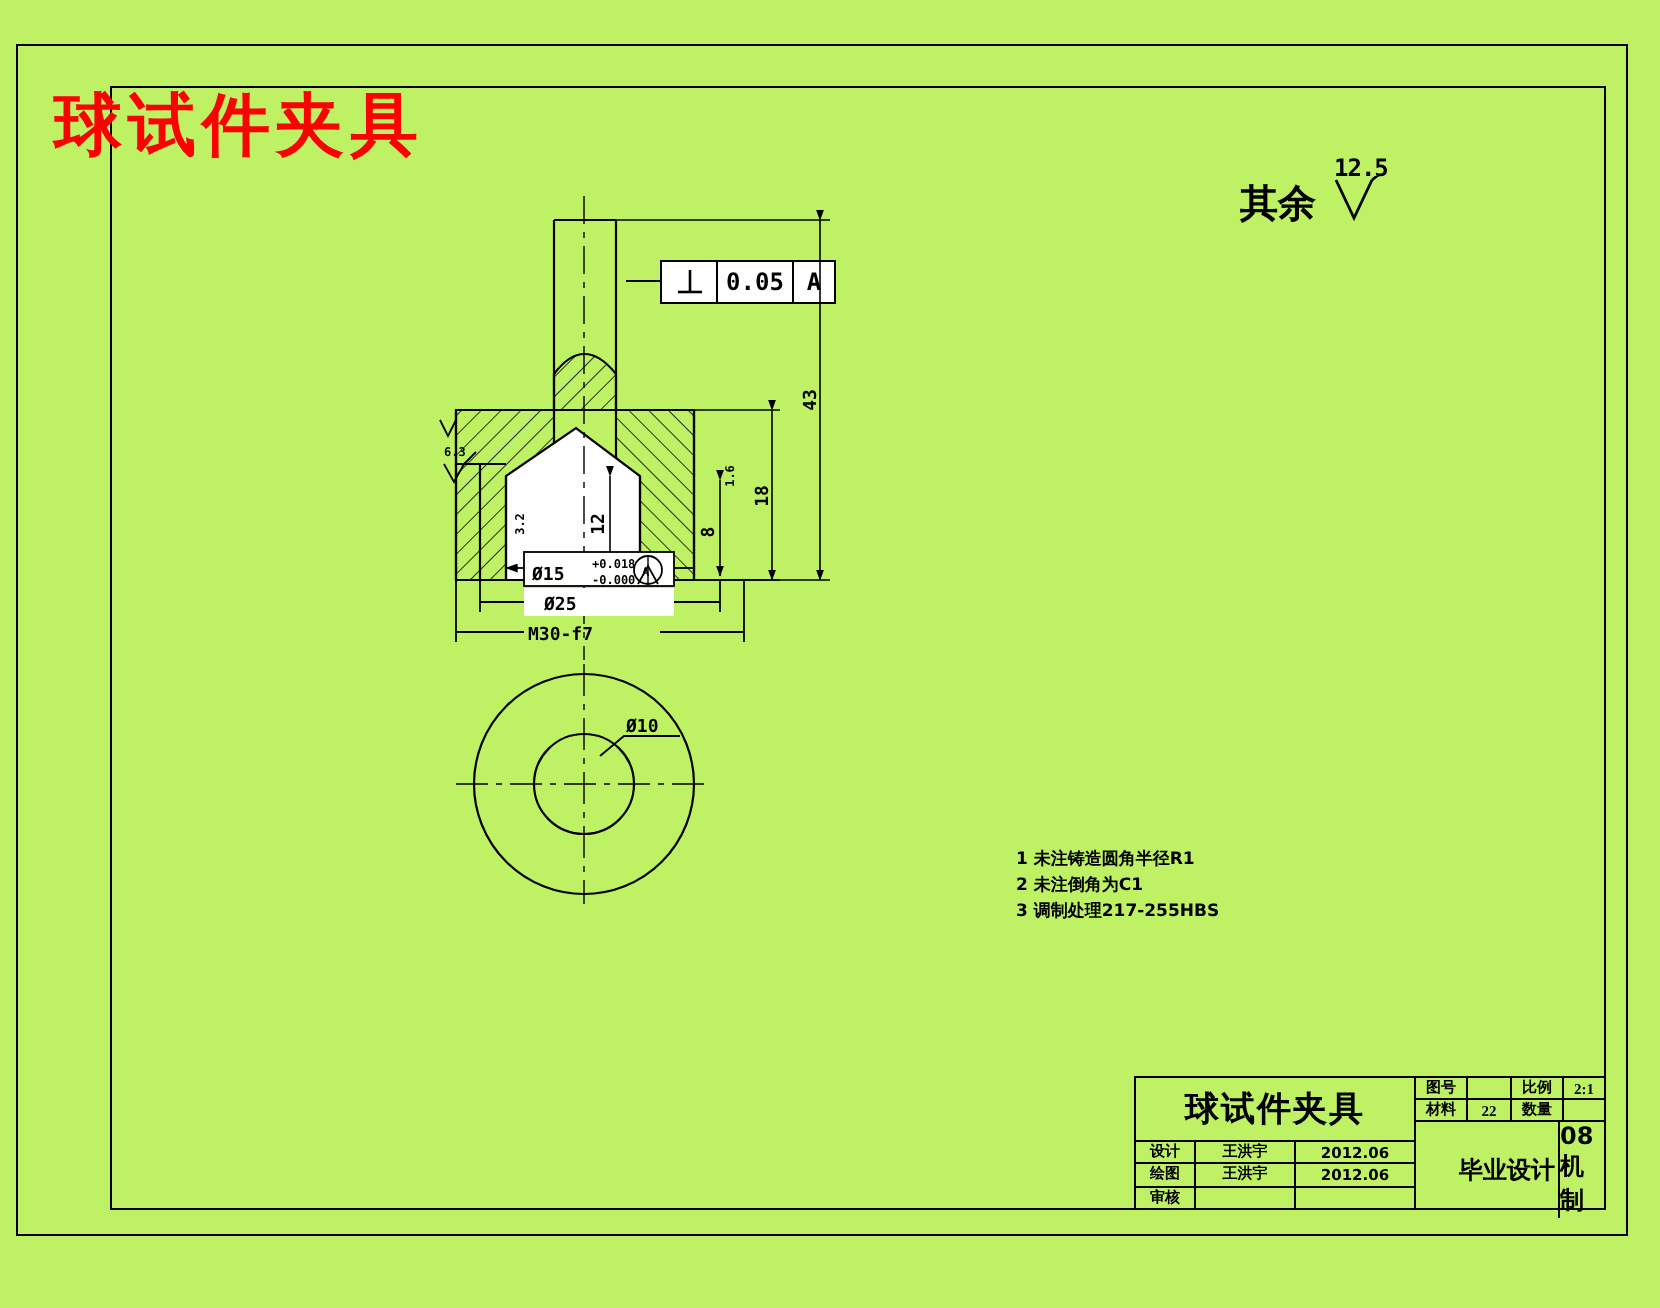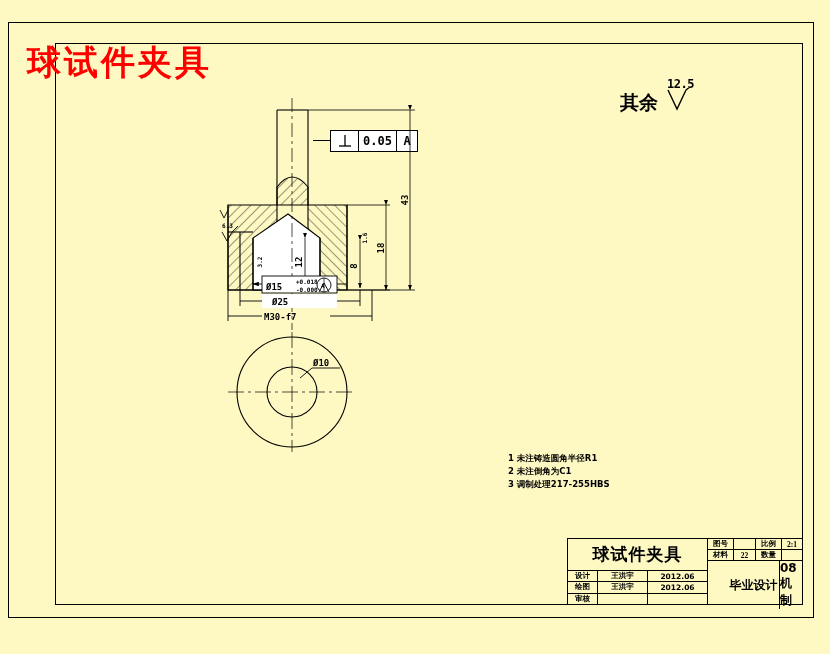--- a/index.html
+++ b/index.html
@@ -1,18 +1,18 @@
 <!DOCTYPE html>
 <html><head>
 <meta charset="utf-8">
 <style>
   html,body{margin:0;padding:0;background:#ffffff;}
   body{width:830px;height:654px;overflow:hidden;
        font-family:"Liberation Sans", sans-serif;color:#000;}
-  #sheet{position:relative;width:830px;height:654px;background:#fef9c3;}
+  #sheet{position:relative;width:830px;height:654px;background:#bef264;}
 
   
   .outer-border{position:absolute;left:8px;top:22px;width:806px;height:596px;
        border:1.6px solid #000;box-sizing:border-box;}
   .inner-frame{position:absolute;left:55px;top:43px;width:748px;height:562px;
        border:1.2px solid #000;box-sizing:border-box;}
 
   
   .red-title{position:absolute;left:27px;top:40px;font-size:34px;font-weight:bold;
        color:#ff0000;letter-spacing:3px;white-space:nowrap;
@@ -35,21 +35,21 @@
   .gtol div:last-child{border-right:none;}
   .gtol .c1{width:28px;}
   .gtol .c2{width:38px;}
   .gtol .c3{width:20px;}
   .gtol-leader{position:absolute;left:313px;top:140px;width:18px;height:0;
         border-top:1.2px solid #000;}
 
   
   .tech-head{position:absolute;left:505px;top:405px;font-size:21px;font-weight:bold;
         font-family:"DejaVu Sans",sans-serif;letter-spacing:2px;}
-  .tech-list{position:absolute;left:508px;top:452px;font-size:8.5px;font-weight:bold;
+  .tech-list{position:absolute;left:508px;top:424px;font-size:8.5px;font-weight:bold;
         font-family:"DejaVu Sans",sans-serif;line-height:13px;}
 
   
   .tblock{position:absolute;left:567px;top:538px;width:236px;height:67px;
         border:1.4px solid #000;box-sizing:border-box;display:flex;}
   .tb-left{width:140px;display:flex;flex-direction:column;border-right:1.4px solid #000;box-sizing:border-box;}
   .tb-name{height:32px;display:flex;align-items:center;justify-content:center;
         border-bottom:1.4px solid #000;box-sizing:border-box;
         font-size:17px;font-weight:bold;font-family:"DejaVu Sans",sans-serif;letter-spacing:1px;}
   .tb-sign{flex:1;display:flex;flex-direction:column;}

